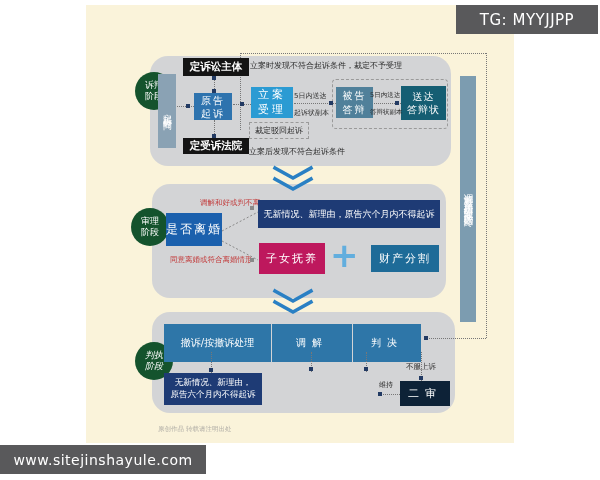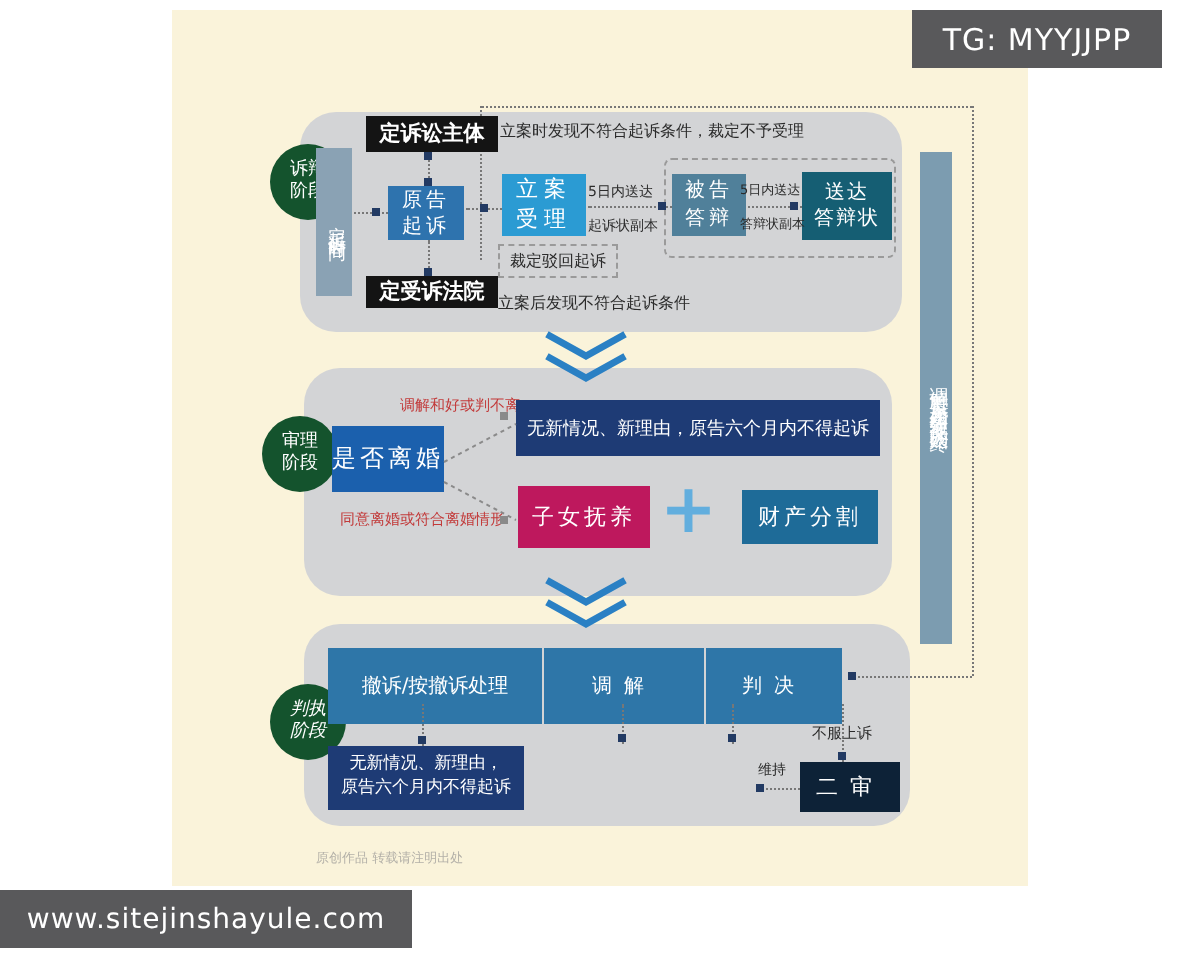--- a/index.html
+++ b/index.html
@@ -2,21 +2,21 @@
 <html><head>
 <meta charset="utf-8">
 <style>
   * { margin:0; padding:0; box-sizing:border-box; }
   html,body { background:#fff; }
   body { font-family:"DejaVu Sans","Liberation Sans",sans-serif; }
   .canvas { position:relative; width:600px; height:480px; background:#fff; overflow:hidden; }
   .paper { position:absolute; left:86px; top:5px; width:428px; height:438px; background:#faf3da; }
 
   .badge { position:absolute; background:#59595b; color:#fff; display:flex; align-items:center; justify-content:center; letter-spacing:.5px; }
-  .badge.tg { left:456px; top:5px; width:125px; height:29px; font-size:15px; }
+  .badge.tg { left:456px; top:5px; width:142px; height:29px; font-size:15px; }
   .badge.site { left:0; top:445px; width:206px; height:29px; font-size:14px; }
 
   .panel { position:absolute; background:#d3d4d6; border-radius:18px; }
   .panel.s1 { left:150px; top:56px; width:301px; height:110px; }
   .panel.s2 { left:152px; top:184px; width:294px; height:114px; }
   .panel.s3 { left:152px; top:312px; width:303px; height:101px; }
 
   .circle { position:absolute; width:38px; height:38px; border-radius:50%; background:#14532d; color:#fff;
             display:flex; align-items:center; justify-content:center; text-align:center;
             font-size:9px; line-height:1.2; white-space:pre-line;margin-left:29px; }

